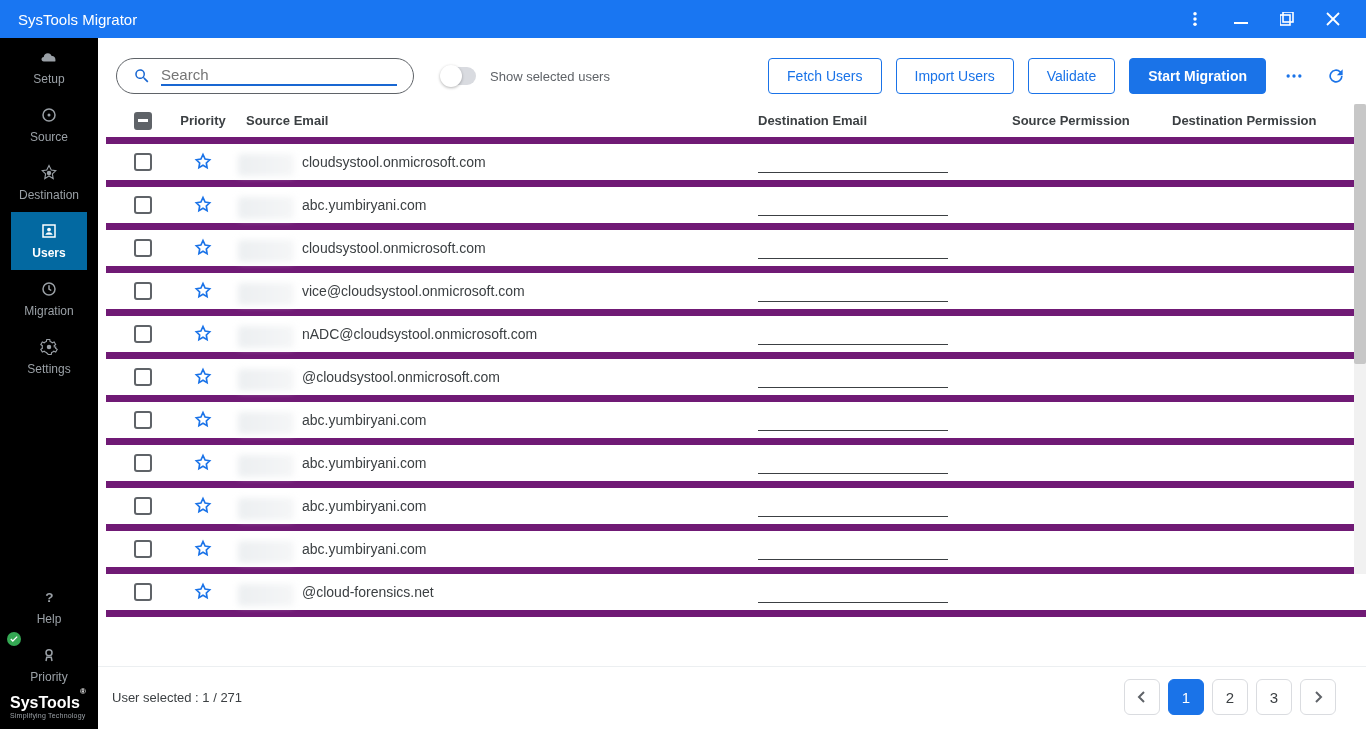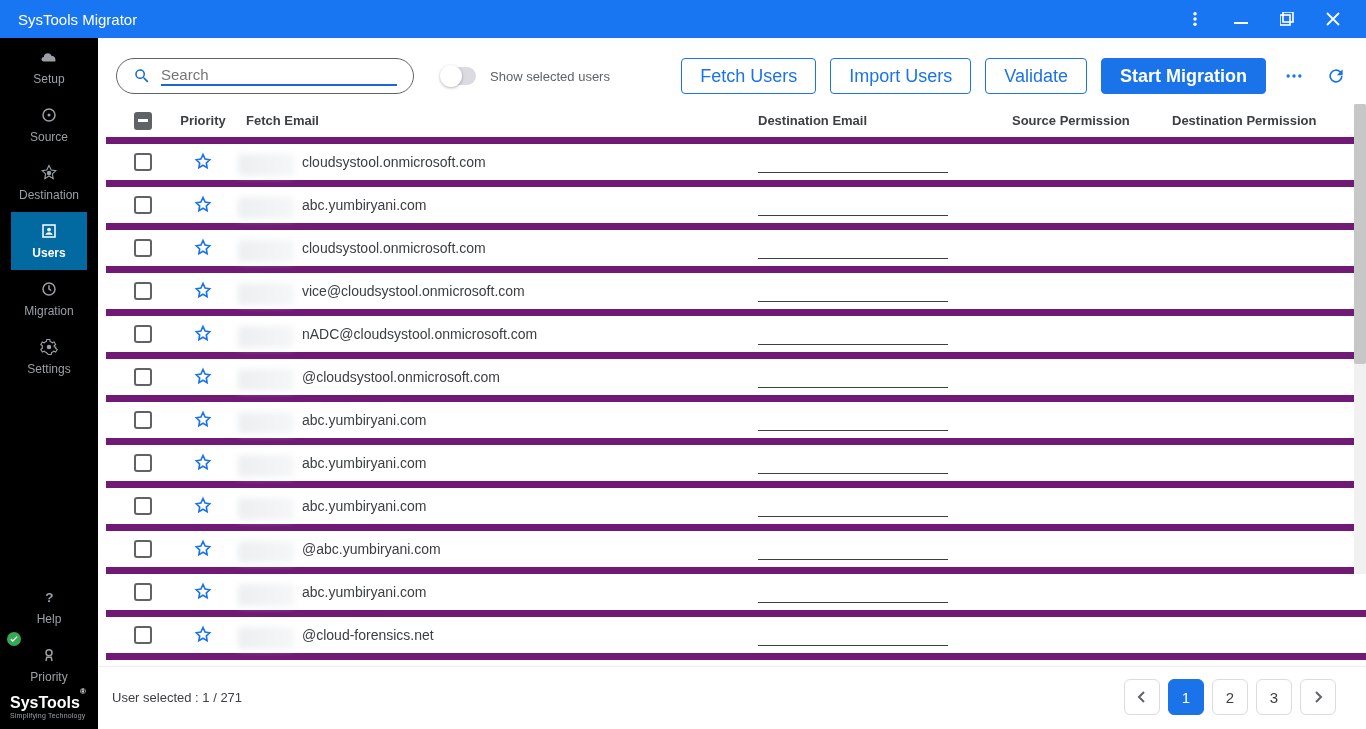--- a/index.html
+++ b/index.html
@@ -28,21 +28,21 @@
   
   .content{flex:1;position:relative;background:#fff;display:flex;flex-direction:column;}
   .toolbar{display:flex;align-items:center;gap:14px;padding:20px 16px 10px 18px;}
   .searchbox{display:flex;align-items:center;border:1.5px solid #5f6368;border-radius:22px;height:36px;width:298px;padding:0 16px;}
   .searchbox svg{width:18px;height:18px;fill:#1967d2;margin-right:10px;}
   .searchbox input{border:none;outline:none;font-size:15px;flex:1;color:#333;border-bottom:2px solid #1967d2;padding-bottom:1px;}
   .toggle{width:34px;height:18px;border-radius:10px;background:#d9dbe0;position:relative;margin-left:14px;cursor:pointer;}
   .toggle .knob{position:absolute;left:-2px;top:-2px;width:22px;height:22px;border-radius:50%;background:#fff;box-shadow:0 1px 3px rgba(0,0,0,.3);}
   .togglelabel{color:#5f6368;font-size:13px;}
   .toolbar .spacer{flex:1;}
-  .btn{height:36px;padding:0 18px;border-radius:4px;font-size:18px;display:flex;align-items:center;justify-content:center;cursor:pointer;border:1.5px solid #1a73e8;color:#1a73e8;background:#fff;font-weight:500;}
+  .btn{height:36px;padding:0 18px;border-radius:4px;font-size:14px;display:flex;align-items:center;justify-content:center;cursor:pointer;border:1.5px solid #1a73e8;color:#1a73e8;background:#fff;font-weight:500;}
   .btn.primary{background:#1a73e8;color:#fff;border-color:#1a73e8;font-weight:600;}
   .iconbtn{width:28px;height:36px;display:flex;align-items:center;justify-content:center;cursor:pointer;}
   .iconbtn svg{width:20px;height:20px;fill:#1a73e8;}
   
   .tablewrap{flex:1;overflow:hidden;position:relative;margin:0 0 0 8px;}
   .thead,.trow{display:flex;align-items:center;border-bottom:7px solid #701a75;padding:0 12px;}
   .thead{height:40px;color:#3c4043;font-size:13px;font-weight:600;}
   .trow{height:43px;color:#3c4043;font-size:14px;}
   .col-check{width:50px;display:flex;justify-content:center;}
   .col-pri{width:70px;display:flex;justify-content:center;}
@@ -200,21 +200,21 @@
           </svg>
       </div>
     </div>
 
     <div class="tablewrap">
       <div class="thead">
         <div class="col-check">
             <div class="chk ind"></div>
           </div>
         <div class="col-pri">Priority</div>
-        <div class="col-src">Fetch Email</div>
+        <div class="col-src">Source Email</div>
         <div class="col-dst">Destination Email</div>
         <div class="col-sp">Source Permission</div>
         <div class="col-dp">Destination Permission</div>
       </div>
       <div id="tbody">
           <div class="trow">
             <div class="col-check">
               <div class="chk"></div>
             </div>
             <div class="col-pri star">
@@ -344,36 +344,20 @@
           <div class="trow">
             <div class="col-check">
               <div class="chk"></div>
             </div>
             <div class="col-pri star">
               <svg viewBox="0 0 24 24">
                 <path d="M12 3l2.5 5.5L20 9.3l-4 3.9.9 5.6L12 16l-4.9 2.8.9-5.6-4-3.9 5.5-.8z"></path>
               </svg>
             </div>
             <div class="col-src"><div class="blur"></div><span class="srctext">abc.yumbiryani.com</span></div>
-            <div class="col-dst">
-              <div class="dstline"></div>
-            </div>
-            <div class="col-sp"></div>
-            <div class="col-dp"></div>
-          </div>
-          <div class="trow">
-            <div class="col-check">
-              <div class="chk"></div>
-            </div>
-            <div class="col-pri star">
-              <svg viewBox="0 0 24 24">
-                <path d="M12 3l2.5 5.5L20 9.3l-4 3.9.9 5.6L12 16l-4.9 2.8.9-5.6-4-3.9 5.5-.8z"></path>
-              </svg>
-            </div>
-            <div class="col-src"><div class="blur"></div><span class="srctext">@abc.yumbiryani.com</span></div>
             <div class="col-dst">
               <div class="dstline"></div>
             </div>
             <div class="col-sp"></div>
             <div class="col-dp"></div>
           </div>
           <div class="trow">
             <div class="col-check">
               <div class="chk"></div>
             </div>

